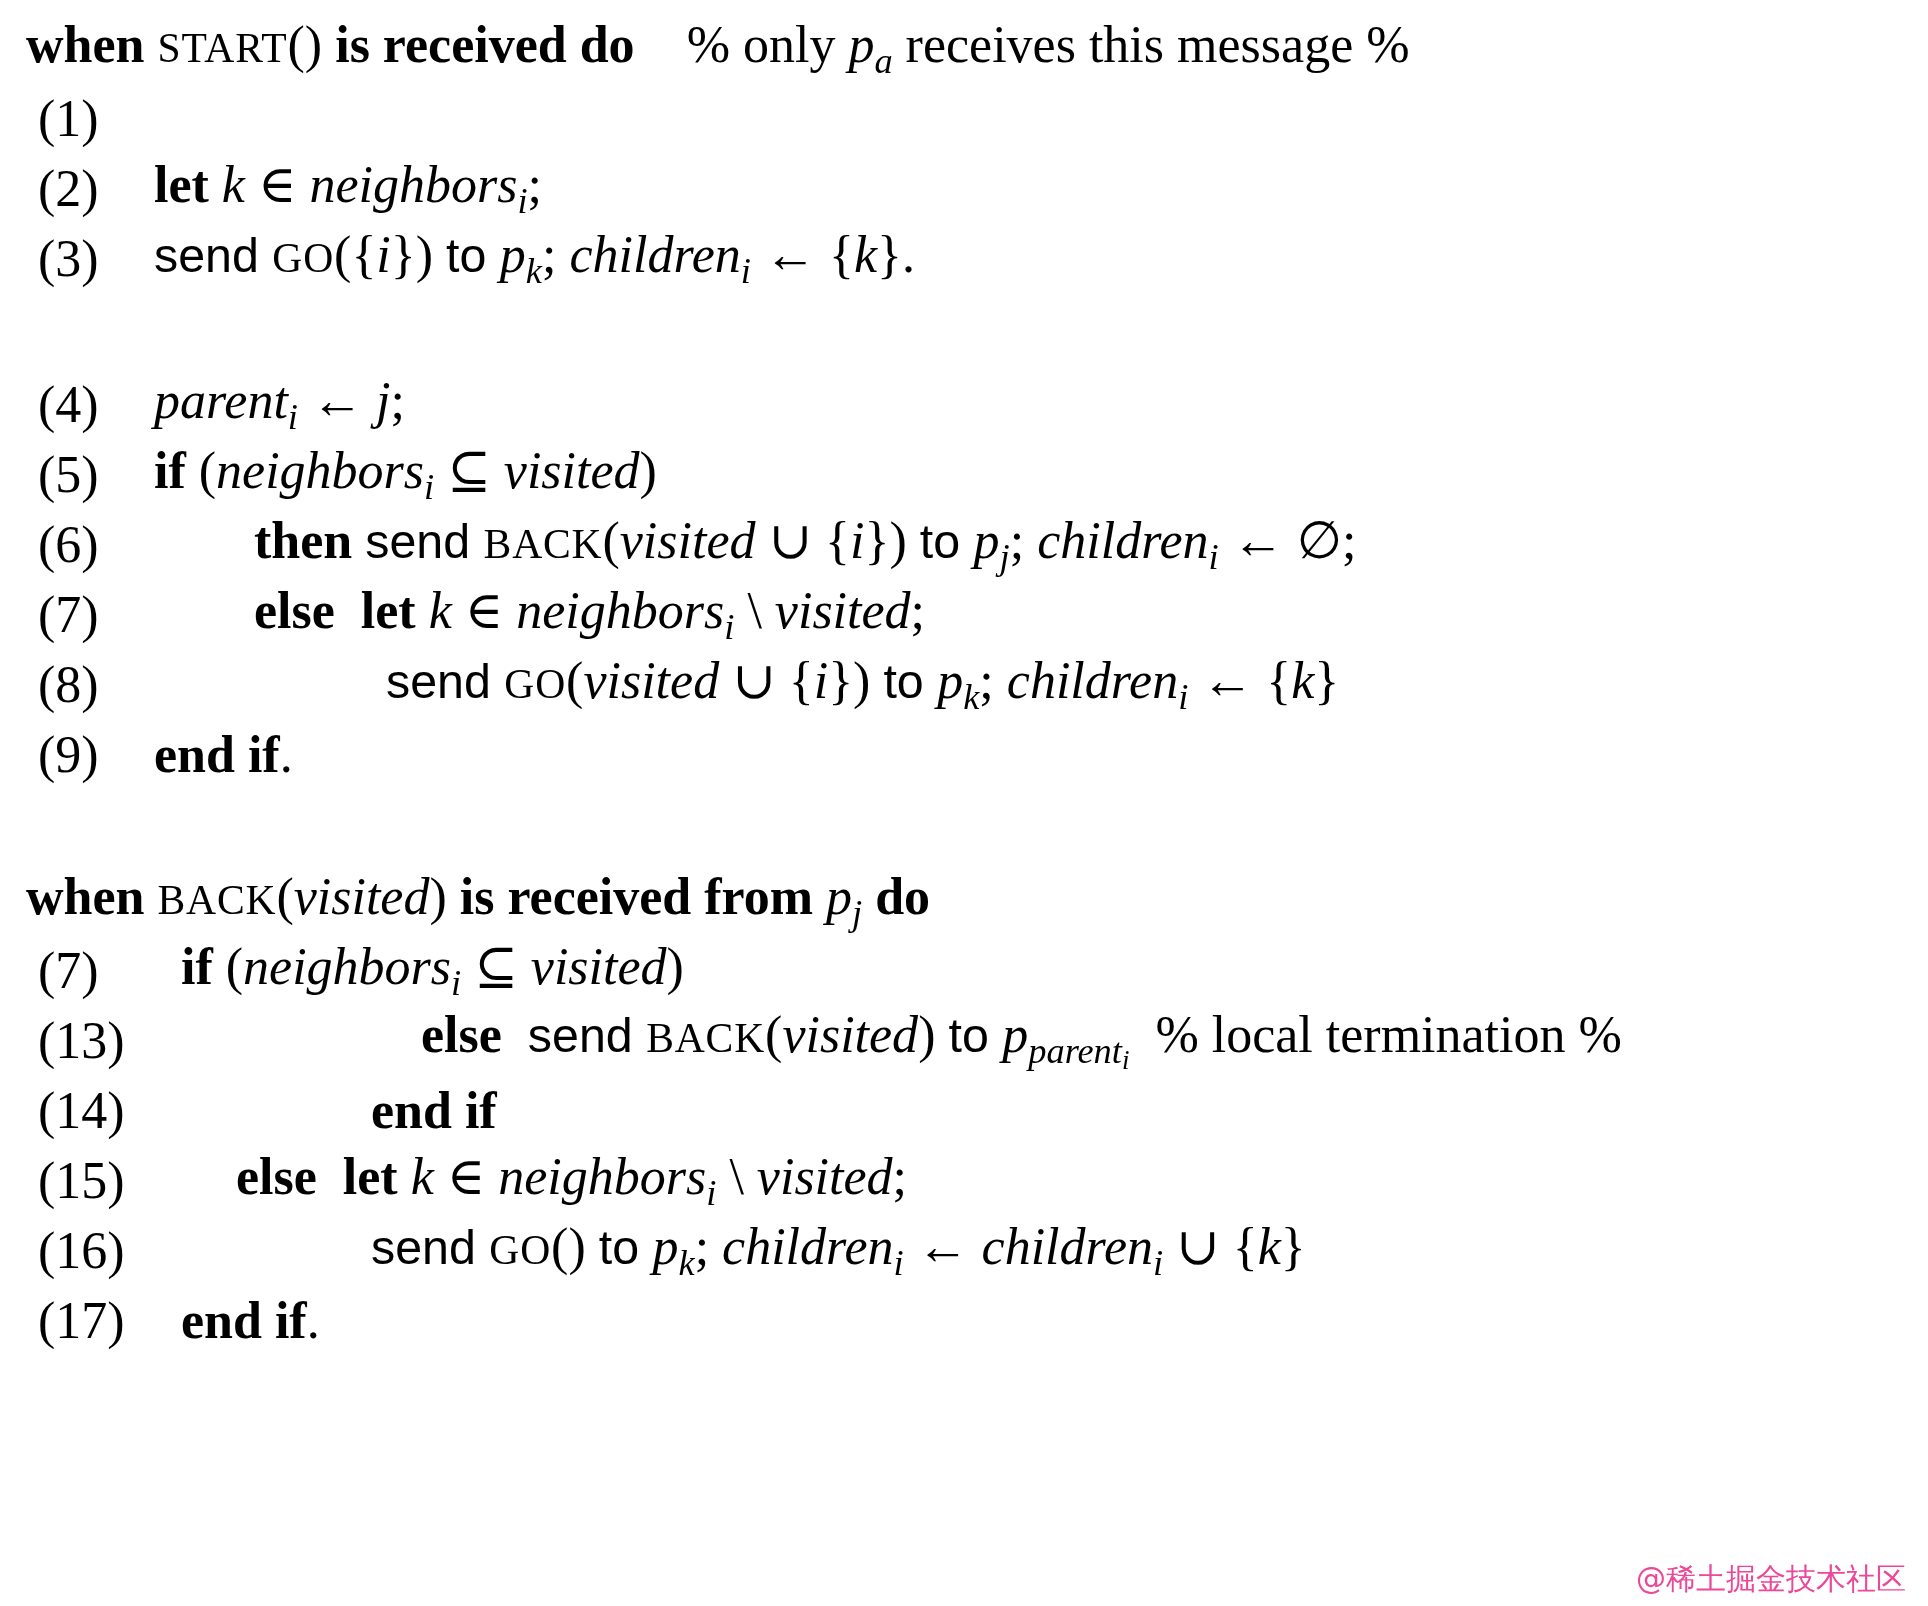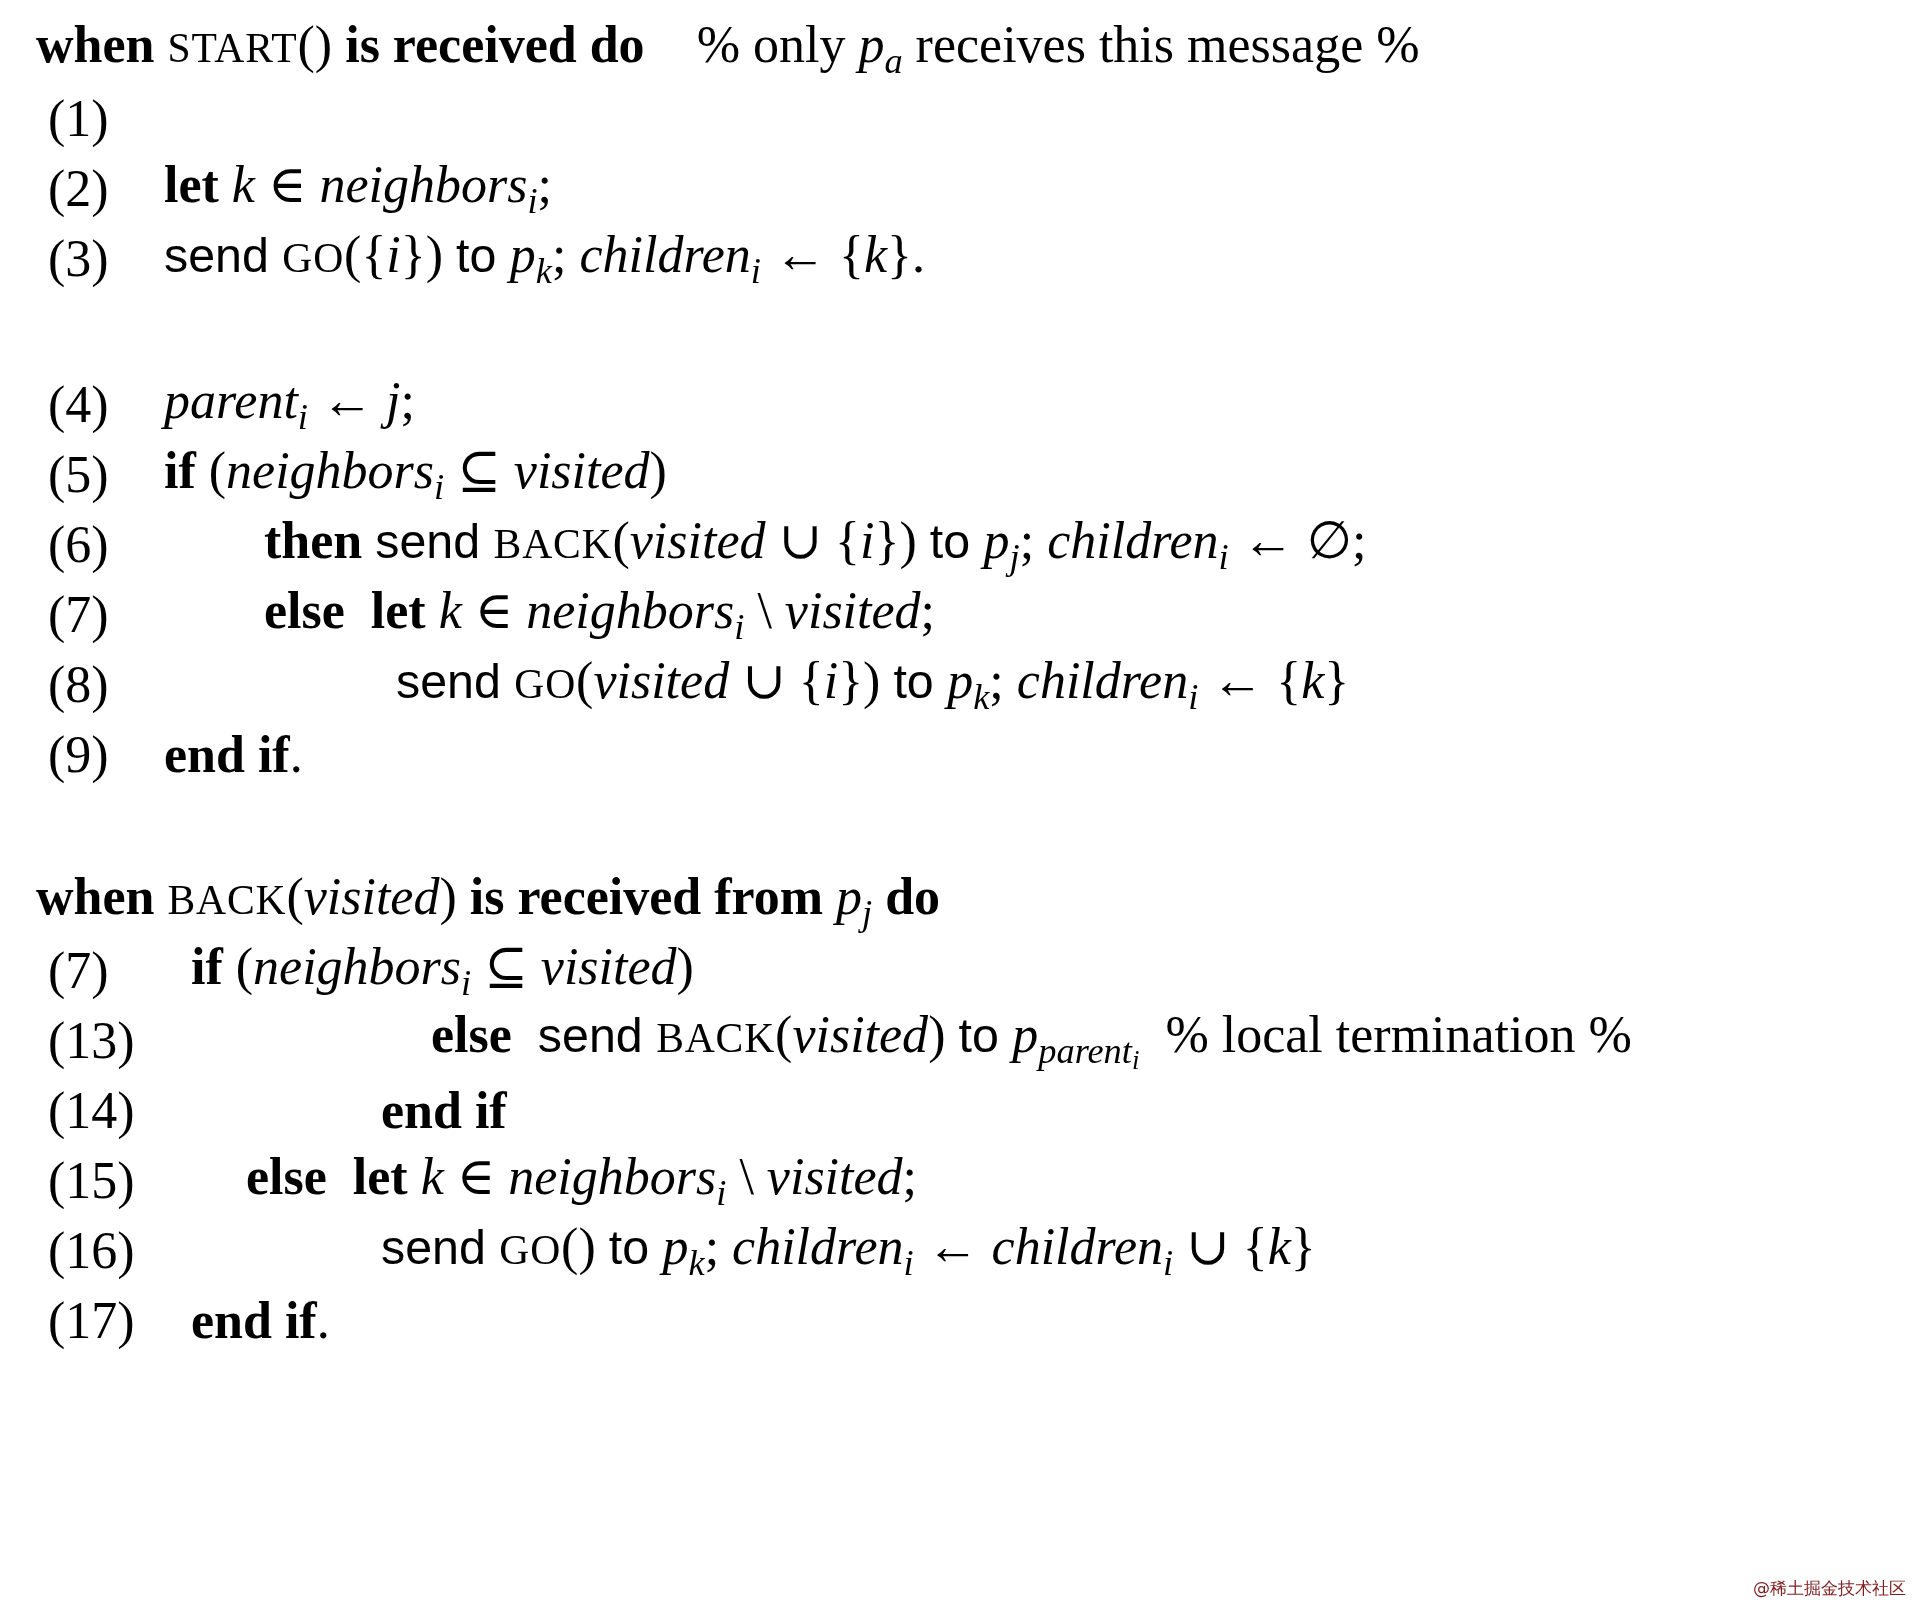--- a/index.html
+++ b/index.html
@@ -2,21 +2,21 @@
 <html><head>
 <meta charset="utf-8">
 <style>
   html,body{margin:0;padding:0}
   body{
     width:1928px;height:1606px;
     background:#ffffff;color:#000000;
     position:relative;overflow:hidden;
     font-family:"Liberation Serif","DejaVu Serif",serif;
   }
-  #codeRoot{padding:14px 10px 0 36px;font-size:52px;line-height:1}
+  #codeRoot{padding:14px 10px 0 26px;font-size:52px;line-height:1}
   .block{margin-bottom:76px}
   .block:last-child{margin-bottom:4px}
   .line{height:70px;display:flex;align-items:center;white-space:nowrap}
   .num{flex:0 0 auto;width:128px;padding-left:12px;box-sizing:border-box}
   .b3 .num{width:155px}
   .stmt{white-space:nowrap}
   .ind0{margin-left:0}
   .ind1{margin-left:55px}
   .ind2{margin-left:100px}
   .ind3{margin-left:190px}
@@ -27,21 +27,21 @@
   .seg-s{font-family:"Liberation Sans","DejaVu Sans",sans-serif;font-size:0.93em}
   .seg-i{font-style:italic}
   .seg-r{}
   .seg-u{font-style:italic;font-size:0.70em;vertical-align:-0.30em}
   .seg-v{font-style:italic;font-size:0.52em;vertical-align:-0.62em}
   .seg-g0{display:inline-block;width:0.50em}
   .seg-g1{display:inline-block;width:1.0em}
   .seg-g2{display:inline-block;width:2.6em}
   .watermark{
     position:absolute;right:22px;bottom:6px;
-    font-size:17px;color:#7f1d1d;
+    font-size:30px;color:#ec4899;
     font-family:"DejaVu Sans","Liberation Sans",sans-serif;
   }
 </style>
 </head>
 <body>
 
 <div id="codeRoot">
     <div class="block">
       <div class="line hdr">
         <span class="stmt"><span class="seg-k">when </span><span class="seg-c">START</span><span class="seg-r">() </span><span class="seg-k">is received do</span><span class="seg-g1"></span><span class="seg-r">% only </span><span class="seg-i">p</span><span class="seg-u">a</span><span class="seg-r"> receives this message %</span></span>

